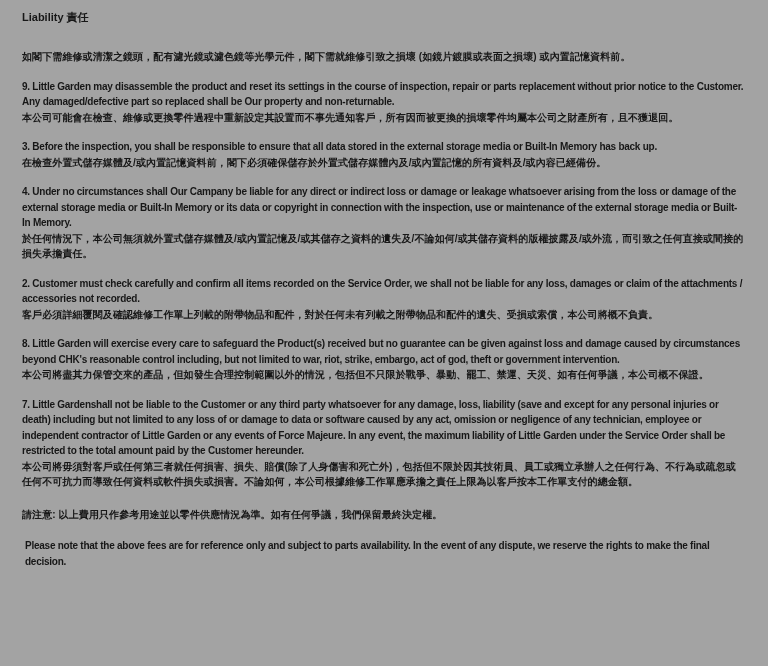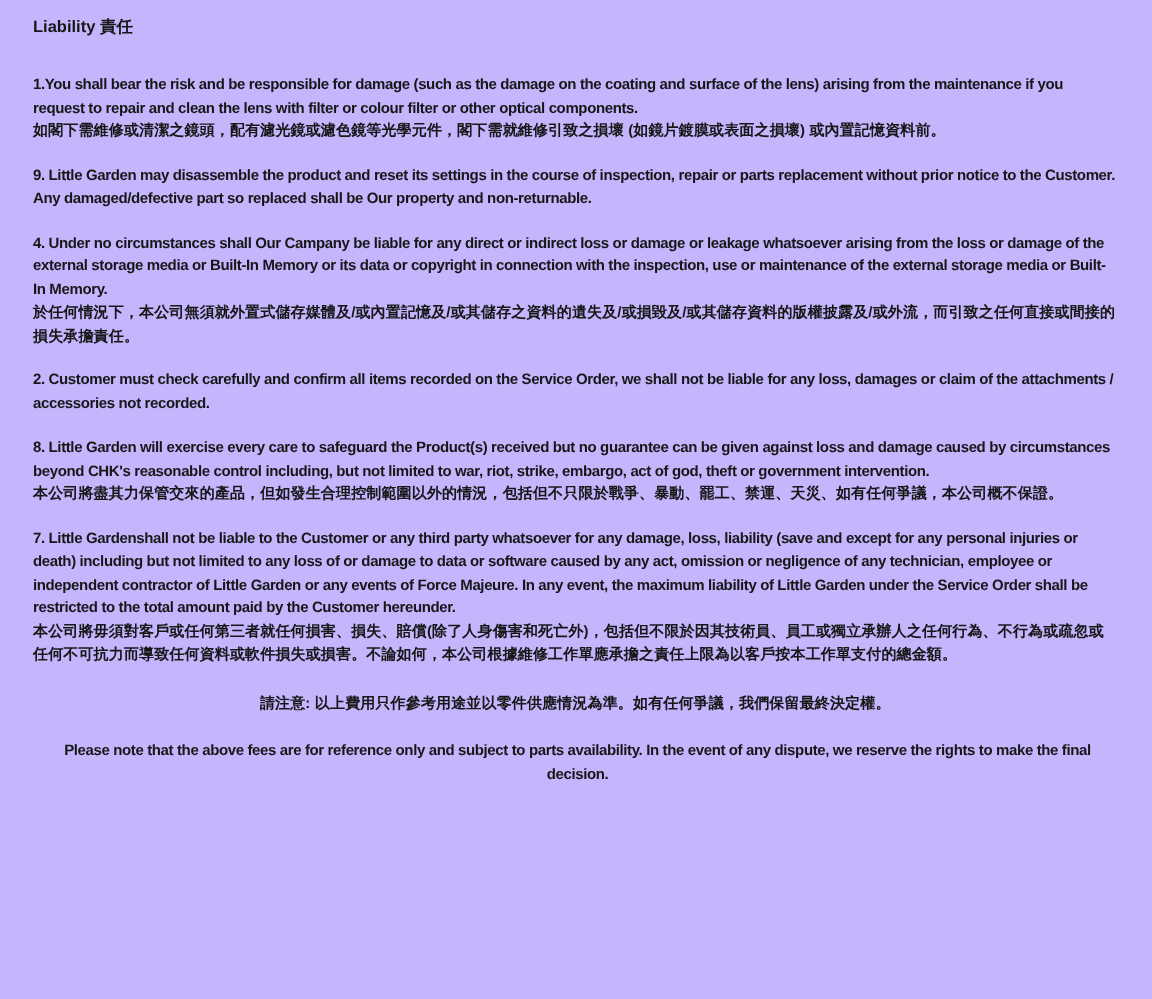--- a/index.html
+++ b/index.html
@@ -5,21 +5,21 @@
   html, body {
     margin: 0;
     padding: 0;
     background: #ffffff;
   }
   .page {
     width: 768px;
     height: 666px;
     box-sizing: border-box;
     padding: 10px 23px 0 22px;
-    background: #c4b5fd;
+    background: #a3a3a3;
     font-family: "Liberation Sans", "DejaVu Sans", sans-serif;
     font-weight: 700;
     color: #171717;
     font-size: 10px;
     letter-spacing: -0.15px;
     overflow: hidden;
   }
   .doc-title {
     font-size: 11px;
     margin: 0 0 24px 0;
@@ -30,55 +30,59 @@
     line-height: 15.5px;
   }
   .para .en {
     letter-spacing: -0.25px;
   }
   .para .zh {
     letter-spacing: 0.1px;
   }
   .note-block {
     margin-top: 17px;
-    text-align: center;
   }
   .note-block .zh {
     margin-bottom: 5px;
   }
   .note-block .en {
     padding-left: 3px;
     letter-spacing: -0.25px;
     margin-top: 16px;
   }
 </style>
 </head>
 <body>
 
 <div class="page">
 
   <h1 class="doc-title">Liability 責任</h1>
 
   <div class="para">
-    <div class="en">1.You shall bear the risk and be responsible for damage (such as the damage on the coating and surface of the lens) arising from the maintenance if you request to repair and clean the lens with filter or colour filter or other optical components.</div>
     <div class="zh">如閣下需維修或清潔之鏡頭，配有濾光鏡或濾色鏡等光學元件，閣下需就維修引致之損壞 (如鏡片鍍膜或表面之損壞) 或內置記憶資料前。</div>
   </div>
 
   <div class="para">
     <div class="en">9. Little Garden may disassemble the product and reset its settings in the course of inspection, repair or parts replacement without prior notice to the Customer. Any damaged/defective part so replaced shall be Our property and non-returnable.</div>
+    <div class="zh">本公司可能會在檢查、維修或更換零件過程中重新設定其設置而不事先通知客戶，所有因而被更換的損壞零件均屬本公司之財產所有，且不獲退回。</div>
   </div>
 
+  <div class="para">
+    <div class="en">3. Before the inspection, you shall be responsible to ensure that all data stored in the external storage media or Built-In Memory has back up.</div>
+    <div class="zh">在檢查外置式儲存媒體及/或內置記憶資料前，閣下必須確保儲存於外置式儲存媒體內及/或內置記憶的所有資料及/或內容已經備份。</div>
+  </div>
 
   <div class="para">
     <div class="en">4. Under no circumstances shall Our Campany be liable for any direct or indirect loss or damage or leakage whatsoever arising from the loss or damage of the external storage media or Built-In Memory or its data or copyright in connection with the inspection, use or maintenance of the external storage media or Built-In Memory.</div>
-    <div class="zh">於任何情況下，本公司無須就外置式儲存媒體及/或內置記憶及/或其儲存之資料的遺失及/或損毀及/或其儲存資料的版權披露及/或外流，而引致之任何直接或間接的損失承擔責任。</div>
+    <div class="zh">於任何情況下，本公司無須就外置式儲存媒體及/或內置記憶及/或其儲存之資料的遺失及/不論如何/或其儲存資料的版權披露及/或外流，而引致之任何直接或間接的損失承擔責任。</div>
   </div>
 
   <div class="para">
     <div class="en">2. Customer must check carefully and confirm all items recorded on the Service Order, we shall not be liable for any loss, damages or claim of the attachments / accessories not recorded.</div>
+    <div class="zh">客戶必須詳細覆閱及確認維修工作單上列載的附帶物品和配件，對於任何未有列載之附帶物品和配件的遺失、受損或索償，本公司將概不負責。</div>
   </div>
 
   <div class="para">
     <div class="en">8. Little Garden will exercise every care to safeguard the Product(s) received but no guarantee can be given against loss and damage caused by circumstances beyond CHK's reasonable control including, but not limited to war, riot, strike, embargo, act of god, theft or government intervention.</div>
     <div class="zh">本公司將盡其力保管交來的產品，但如發生合理控制範圍以外的情況，包括但不只限於戰爭、暴動、罷工、禁運、天災、如有任何爭議，本公司概不保證。</div>
   </div>
 
   <div class="para">
     <div class="en">7. Little Gardenshall not be liable to the Customer or any third party whatsoever for any damage, loss, liability (save and except for any personal injuries or death) including but not limited to any loss of or damage to data or software caused by any act, omission or negligence of any technician, employee or independent contractor of Little Garden or any events of Force Majeure. In any event, the maximum liability of Little Garden under the Service Order shall be restricted to the total amount paid by the Customer hereunder.</div>
     <div class="zh">本公司將毋須對客戶或任何第三者就任何損害、損失、賠償(除了人身傷害和死亡外)，包括但不限於因其技術員、員工或獨立承辦人之任何行為、不行為或疏忽或任何不可抗力而導致任何資料或軟件損失或損害。不論如何，本公司根據維修工作單應承擔之責任上限為以客戶按本工作單支付的總金額。</div>

